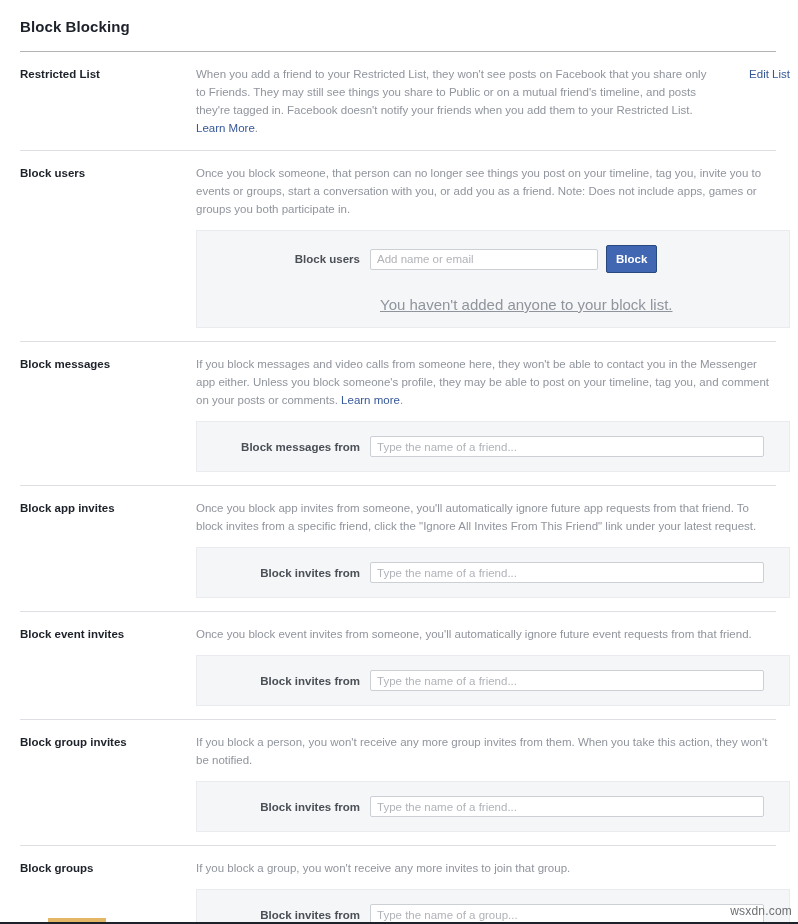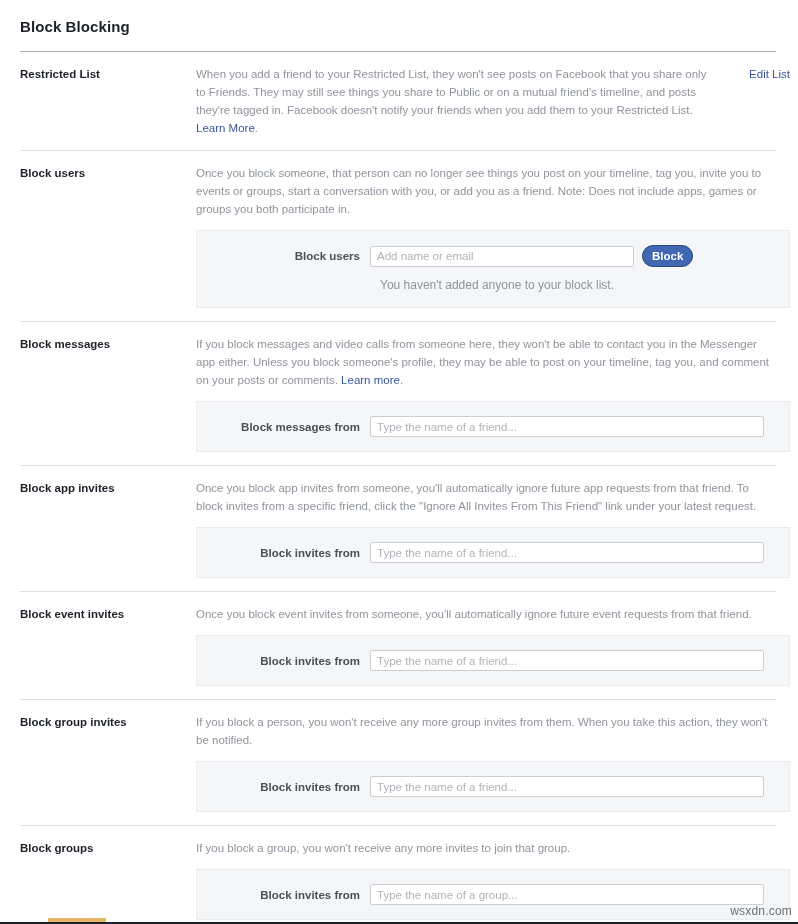--- a/index.html
+++ b/index.html
@@ -138,45 +138,46 @@
     border: 1px solid #ccd0d5;
     border-radius: 2px;
     padding: 4px 6px;
     height: 21px;
     box-sizing: border-box;
     outline: none;
   }
   input.text-field::placeholder { color: #b0b3b8; opacity: 1; }
   input.text-field::-webkit-input-placeholder { color: #b0b3b8; }
 
-  .field-narrow { width: 264px; }
+  .field-narrow { width: 228px; }
   .field-wide   { width: 394px; }
 
   .block-btn {
     margin-left: 8px;
     font-family: "Liberation Sans", "DejaVu Sans", sans-serif;
     font-size: 11.5px;
     font-weight: bold;
     color: #ffffff;
     background: #4267b2;
     border: 1px solid #29487d;
-    border-radius: 11px;
+    border-radius: 2px;
     padding: 0 9px;
-    height: 22px;
+    height: 28px;
     line-height: 20px;
     cursor: pointer;
     white-space: nowrap;
   }
 
   .empty-note {
-    margin-top: 10px;
+    margin-top: 24px;
     margin-left: 183px;
-    font-size: 12px;
+    font-size: 15px;
     color: #90949c;
     line-height: 16px;
+    text-decoration: underline;
   }
 
   
   .bottom-rule {
     position: absolute;
     left: 0;
     bottom: 0;
     width: 798px;
     height: 2px;
     background: #1d2129;

